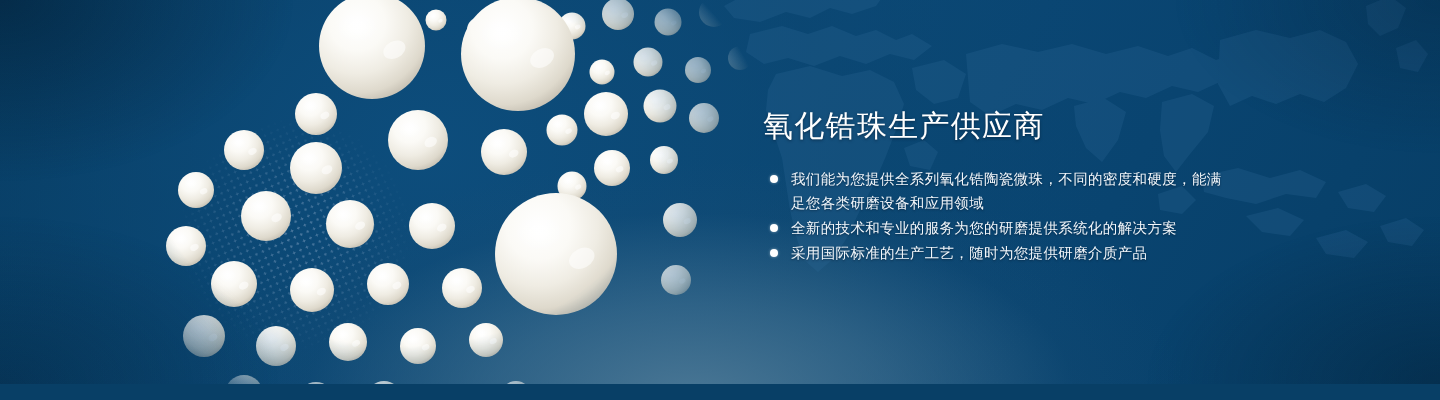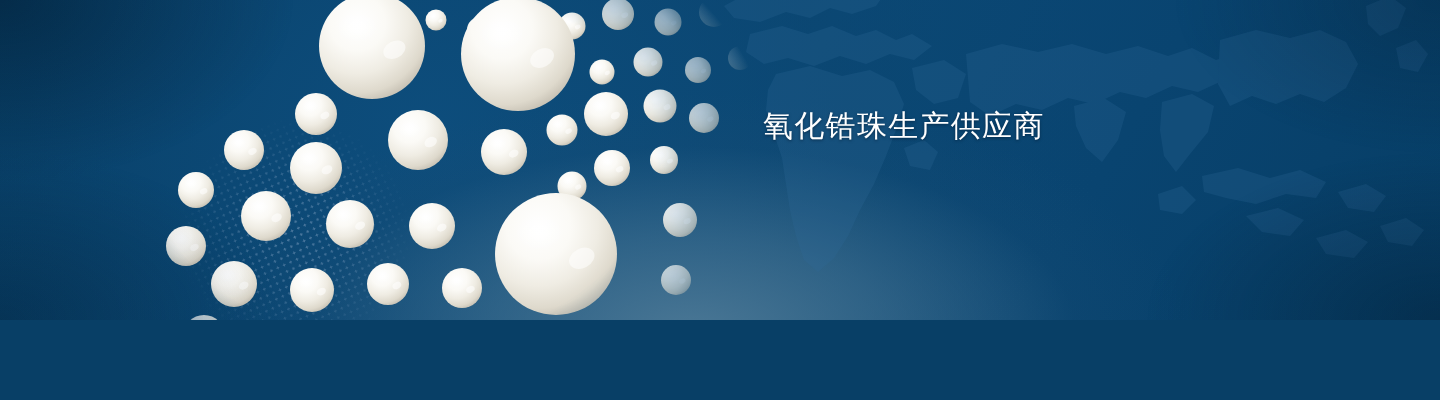--- a/index.html
+++ b/index.html
@@ -4,21 +4,21 @@
 <style>
   * { margin:0; padding:0; box-sizing:border-box; }
   html,body { width:1440px; height:400px; overflow:hidden; }
   body {
     font-family:"Liberation Sans","DejaVu Sans",sans-serif;
     background:#083f66;
   }
 
   .banner{
     position:relative;
-    width:1440px; height:320px;
+    width:1440px; height:384px;
     overflow:hidden;
     background:#08416a;
   }
 
   
   .bg-base{
     position:absolute; inset:0;
     background:
       radial-gradient(ellipse 620px 300px at 48% 104%, #4a7795 0%, rgba(74,119,149,0.55) 32%, rgba(30,80,118,0.18) 62%, rgba(8,65,106,0) 80%),
       radial-gradient(ellipse 900px 700px at 30% 40%, #0d4d7c 0%, rgba(11,70,112,0.5) 45%, rgba(7,60,99,0) 75%),
@@ -264,15 +264,29 @@
         </g>
       </g>
     </svg>
   </div>
 
   <div class="bg-vignette"></div>
 
   <div class="copy">
     <h1 class="headline">氧化锆珠生产供应商</h1>
 
+    <ul class="bullets">
+      <li class="bullet">
+        <span class="dot"></span>
+        <span>我们能为您提供全系列氧化锆陶瓷微珠，不同的密度和硬度，能满足您各类研磨设备和应用领域</span>
+      </li>
+      <li class="bullet">
+        <span class="dot"></span>
+        <span>全新的技术和专业的服务为您的研磨提供系统化的解决方案</span>
+      </li>
+      <li class="bullet">
+        <span class="dot"></span>
+        <span>采用国际标准的生产工艺，随时为您提供研磨介质产品</span>
+      </li>
+    </ul>
   </div>
 
 </div>
 
 </body></html>

